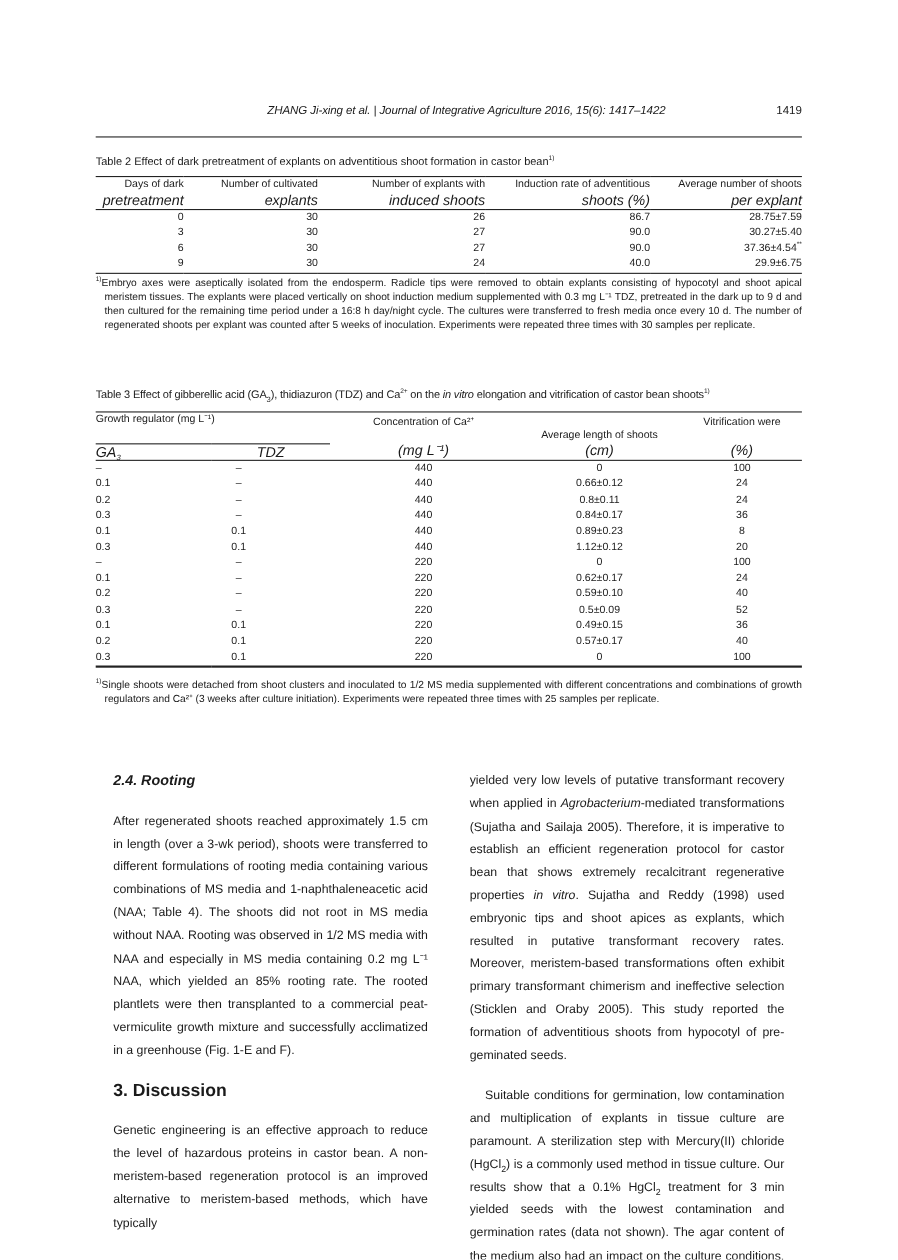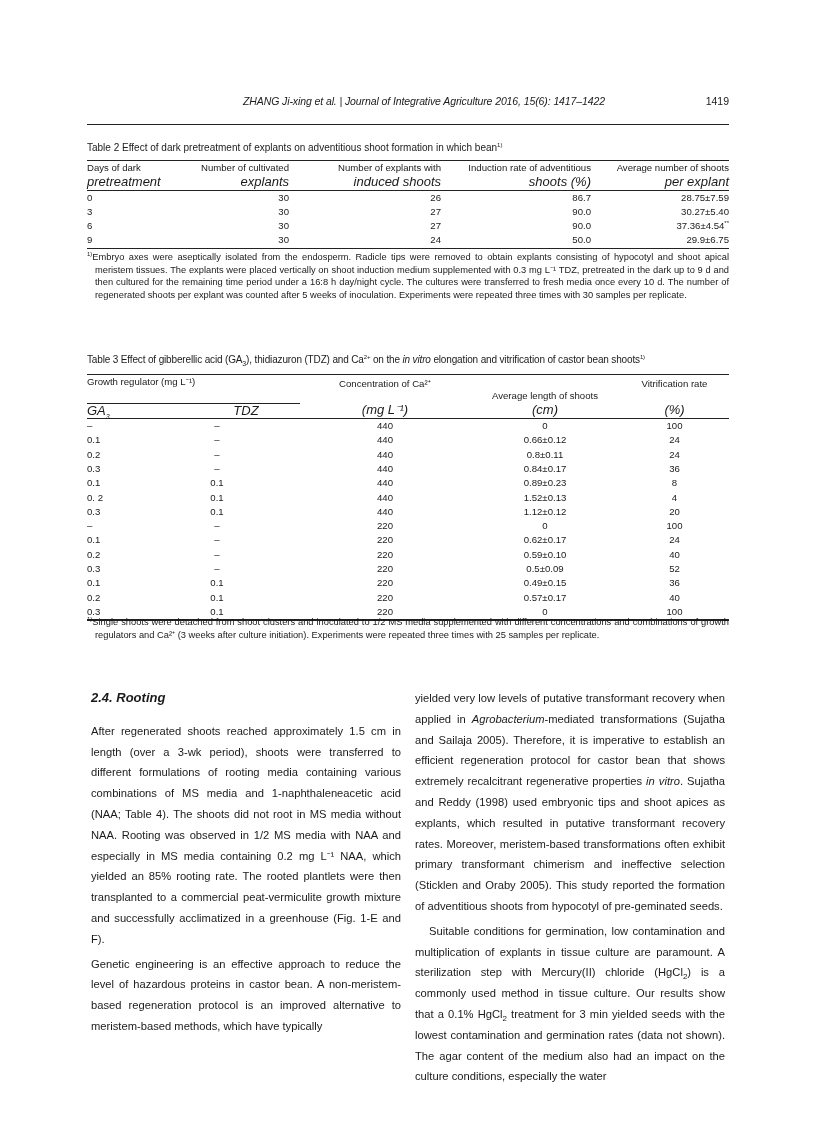--- a/index.html
+++ b/index.html
@@ -12,54 +12,54 @@
 
   .caption { position: absolute; left: 0; font-size: 10px; white-space: nowrap; }
   .caption sup { font-size: 6px; }
   table { border-collapse: collapse; font-size: 9.6px; position: absolute; left: 0; width: 642px; }
   td, th { padding: 0; font-weight: normal; line-height: 14.3px; height: 14.3px; }
 
   #t2 { top: 160px; border-top: 1.6px solid #222; border-bottom: 1.3px solid #222; }
   #t2 thead th { vertical-align: top; line-height: 14px; }
   #t2 thead tr.h2 th { border-bottom: 0.8px solid #222; }
   #t2 td.c, #t2 th.c { text-align: right; margin-top: 46px; }
-  #t2 td.l, #t2 th.l { text-align: left; }
+  #t2 td.l, #t2 th.l { text-align: right; }
 
   .footnote { position: absolute; left: 0; width: 642px; font-size: 9.3px; line-height: 12.5px; text-align: justify; }
   .footnote .fn-text { display: block; padding-left: 8px; text-indent: -8px; }
   .footnote sup { font-size: 6px; }
 
   #t3 { top: 374px; border-top: 1.6px solid #222; border-bottom: 2px solid #222; }
   #t3 td.c, #t3 th.c { text-align: center; }
   #t3 td.l, #t3 th.l { text-align: left; }
   #t3 thead th { vertical-align: top; line-height: 14px; }
   #t3 thead tr.h2 th { border-bottom: 0.8px solid #222; }
   #t3 .grp { border-bottom: 0.8px solid #222; }
 
   .col { position: absolute; width: 318px; font-size: 11.2px; line-height: 20.8px; text-align: justify; }
-  .col p { margin: 4px; }
+  .col p { margin: 16px; }
   .col .indent { text-indent: 14px; }
   .h2 { font-weight: bold; font-size: 13px; font-style: italic; }
   .h1 { font-weight: bold; font-size: 16px; }
   sub, sup { line-height: 0; }
 </style>
 </head>
 <body>
 
 <div class="page">
 
   <div class="running-head">
     <span class="title">ZHANG Ji-xing et al. | Journal of Integrative Agriculture 2016, 15(6): 1417–1422</span>
     <span class="pgnum">1419</span>
   </div>
   <div class="rule-top"></div>
 
   <div class="caption" style="top:142px;">
     <span>Table 2</span>
-    <span>Effect of dark pretreatment of explants on adventitious shoot formation in which bean</span><sup>1)</sup>
+    <span>Effect of dark pretreatment of explants on adventitious shoot formation in castor bean</span><sup>1)</sup>
   </div>
 
   <table id="t2">
     <colgroup>
       <col style="width:80px">
         <col style="width:122px">
         <col style="width:152px">
         <col style="width:150px">
         <col style="width:138px">
     </colgroup>
@@ -98,21 +98,21 @@
         <td class="l">6</td>
         <td class="c">30</td>
         <td class="c">27</td>
         <td class="c">90.0</td>
         <td class="c"><span>37.36±4.54</span><sup style="font-size:6px">**</sup></td>
       </tr>
       <tr>
         <td class="l">9</td>
         <td class="c">30</td>
         <td class="c">24</td>
-        <td class="c">50.0</td>
+        <td class="c">40.0</td>
         <td class="c"><span>29.9±6.75</span><sup></sup></td>
       </tr>
     </tbody>
   </table>
 
   <div class="footnote" style="top:251px;">
     <span class="fn-text"><sup>1)</sup><span>Embryo axes were aseptically isolated from the endosperm.  Radicle tips were removed to obtain explants consisting of hypocotyl and shoot apical meristem tissues.  The explants were placed vertically on shoot induction medium supplemented with 0.3 mg L⁻¹ TDZ, pretreated in the dark up to 9 d and then cultured for the remaining time period under a 16:8 h day/night cycle.  The cultures were transferred to fresh media once every 10 d.  The number of regenerated shoots per explant was counted after 5 weeks of inoculation.  Experiments were repeated three times with 30 samples per replicate.</span></span>
   </div>
 
   <div class="caption" style="top:354px; letter-spacing:-0.15px;">
@@ -126,21 +126,21 @@
         <col style="width:108px">
         <col style="width:170px">
         <col style="width:150px">
         <col style="width:109px">
     </colgroup>
     <thead>
       <tr>
         <th class="l grp" colspan="2">Growth regulator (mg L⁻¹)</th>
         <th class="c" style="padding-top:2px">Concentration of Ca²⁺</th>
         <th class="c" style="padding-top:14px">Average length of shoots</th>
-        <th class="c" style="padding-top:2px">Vitrification rate</th>
+        <th class="c" style="padding-top:2px">Vitrification were</th>
       </tr>
       <tr class="h2">
         <th class="l"><span>GA</span><sub style="font-size:7px">3</sub></th>
         <th class="c">TDZ</th>
         <th class="c">(mg L⁻¹)</th>
         <th class="c">(cm)</th>
         <th class="c">(%)</th>
       </tr>
     </thead>
     <tbody id="t3body">
@@ -173,27 +173,20 @@
           <td class="c">36</td>
         </tr>
         <tr>
           <td class="l">0.1</td>
           <td class="c" style="padding-right: 58px;">0.1</td>
           <td class="c">440</td>
           <td class="c">0.89±0.23</td>
           <td class="c">8</td>
         </tr>
         <tr>
-          <td class="l">0. 2</td>
-          <td class="c" style="padding-right: 58px;">0.1</td>
-          <td class="c">440</td>
-          <td class="c">1.52±0.13</td>
-          <td class="c">4</td>
-        </tr>
-        <tr>
           <td class="l">0.3</td>
           <td class="c" style="padding-right: 58px;">0.1</td>
           <td class="c">440</td>
           <td class="c">1.12±0.12</td>
           <td class="c">20</td>
         </tr>
         <tr>
           <td class="l">–</td>
           <td class="c" style="padding-right: 58px;">–</td>
           <td class="c">220</td>
@@ -245,20 +238,21 @@
       </tbody>
   </table>
 
   <div class="footnote" style="top:616px;">
     <span class="fn-text"><sup>1)</sup><span>Single shoots were detached from shoot clusters and inoculated to 1/2 MS media supplemented with different concentrations and combinations of growth regulators and Ca²⁺ (3 weeks after culture initiation).  Experiments were repeated three times with 25 samples per replicate.</span></span>
   </div>
 
   <div class="col" style="left:0; top:684px;">
     <p class="h2">2.4. Rooting</p>
     <p style="margin-top:12px;">After regenerated shoots reached approximately 1.5 cm in length (over a 3-wk period), shoots were transferred to different formulations of rooting media containing various combinations of MS media and 1-naphthaleneacetic acid (NAA; Table 4).  The shoots did not root in MS media without NAA.  Rooting was observed in 1/2 MS media with NAA and especially in MS media containing 0.2 mg L⁻¹ NAA, which yielded an 85% rooting rate.  The rooted plantlets were then transplanted to a commercial peat-vermiculite growth mixture and successfully acclimatized in a greenhouse (Fig. 1-E and F).</p>
+    <p class="h1" style="margin-top:10px; margin-bottom:12px;">3. Discussion</p>
     <p>Genetic engineering is an effective approach to reduce the level of hazardous proteins in castor bean.  A non-meristem-based regeneration protocol is an improved alternative to meristem-based methods, which have typically</p>
   </div>
 
   <div class="col" style="left:324px; top:684px;">
     <p><span>yielded very low levels of putative transformant recovery when applied in </span><i>Agrobacterium</i><span>-mediated transformations (Sujatha and Sailaja 2005).  Therefore, it is imperative to establish an efficient regeneration protocol for castor bean that shows extremely recalcitrant regenerative properties </span><i>in vitro</i><span>.  Sujatha and Reddy (1998) used embryonic tips and shoot apices as explants, which resulted in putative transformant recovery rates.  Moreover, meristem-based transformations often exhibit primary transformant chimerism and ineffective selection (Sticklen and Oraby 2005).  This study reported the formation of adventitious shoots from hypocotyl of pre-geminated seeds.</span></p>
     <p class="indent"><span>Suitable conditions for germination, low contamination and multiplication of explants in tissue culture are paramount.  A sterilization step with Mercury(II) chloride (HgCl</span><sub style="font-size:8px">2</sub><span>) is a commonly used method in tissue culture.  Our results show that a 0.1% HgCl</span><sub style="font-size:8px">2</sub><span> treatment for 3 min yielded seeds with the lowest contamination and germination rates (data not shown).  The agar content of the medium also had an impact on the culture conditions, especially the water</span></p>
   </div>
 
 </div>
 

